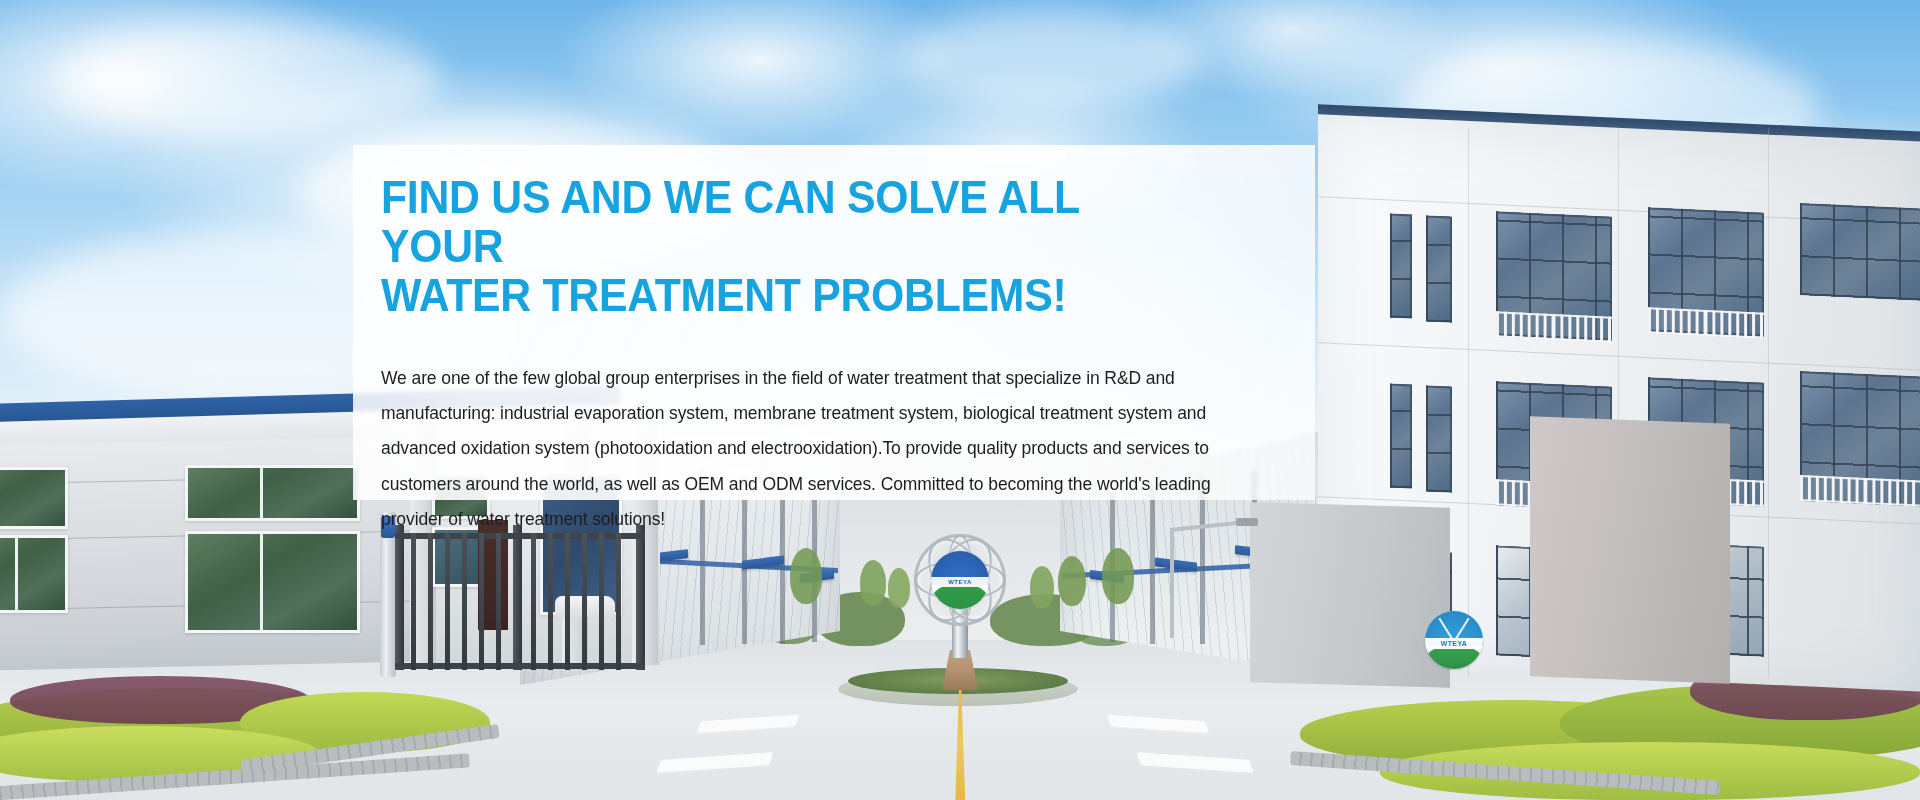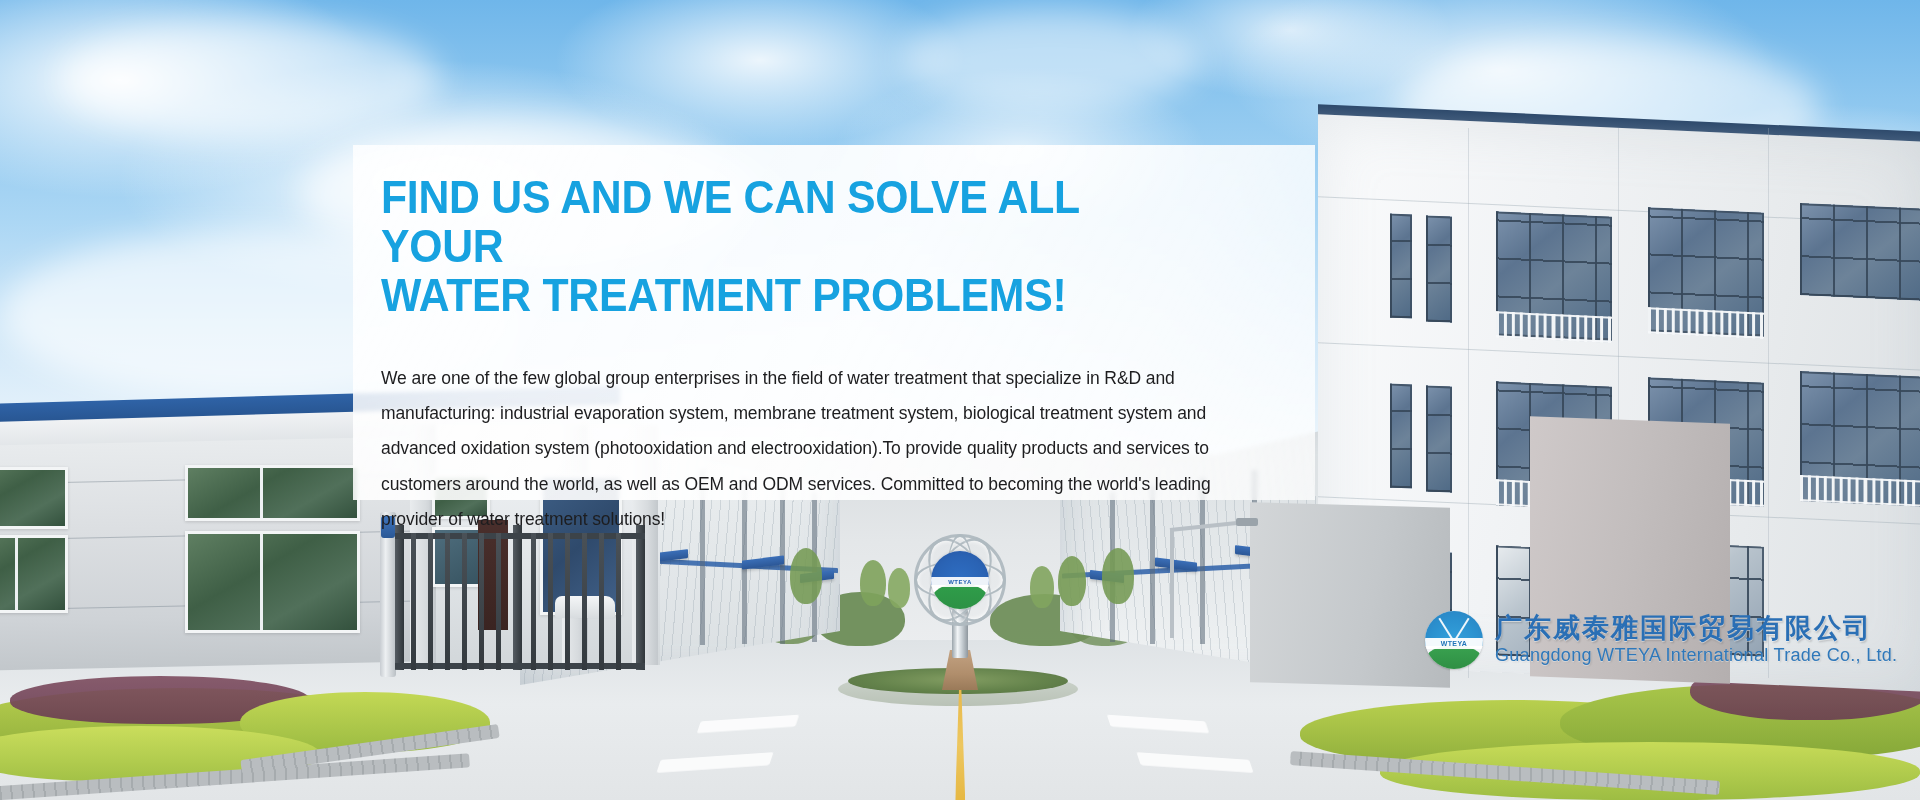--- a/index.html
+++ b/index.html
@@ -555,24 +555,20 @@
   <div class="lamp" style="left:1236px; top:518px; width:22px; height:8px; border-radius:2px; background:#9aa3aa;"></div>
 
   <div class="sign">
     <div class="emblem">
       <div class="e-top"></div>
       <div class="petal" style="transform:translateX(-50%) rotate(-32deg);"></div>
       <div class="petal" style="transform:translateX(-50%) rotate(32deg);"></div>
       <div class="e-bot"></div>
       <div class="e-band">WTEYA</div>
     </div>
-    <div class="txt">
-      <div class="cn">广东威泰雅国际贸易有限公司</div>
-      <div class="en">Guangdong WTEYA International Trade Co., Ltd.</div>
-    </div>
   </div>
 
   <div class="panel">
     <div class="panel-inner">
       <h1 class="headline">FIND US AND WE CAN SOLVE ALL YOUR
 WATER TREATMENT PROBLEMS!</h1>
       <p class="body-copy">We are one of the few global group enterprises in the field of water treatment that specialize in R&amp;D and manufacturing: industrial evaporation system, membrane treatment system, biological treatment system and advanced oxidation system (photooxidation and electrooxidation).To provide quality products and services to customers around the world, as well as OEM and ODM services. Committed to becoming the world's leading provider of water treatment solutions!</p>
     </div>
   </div>
 

